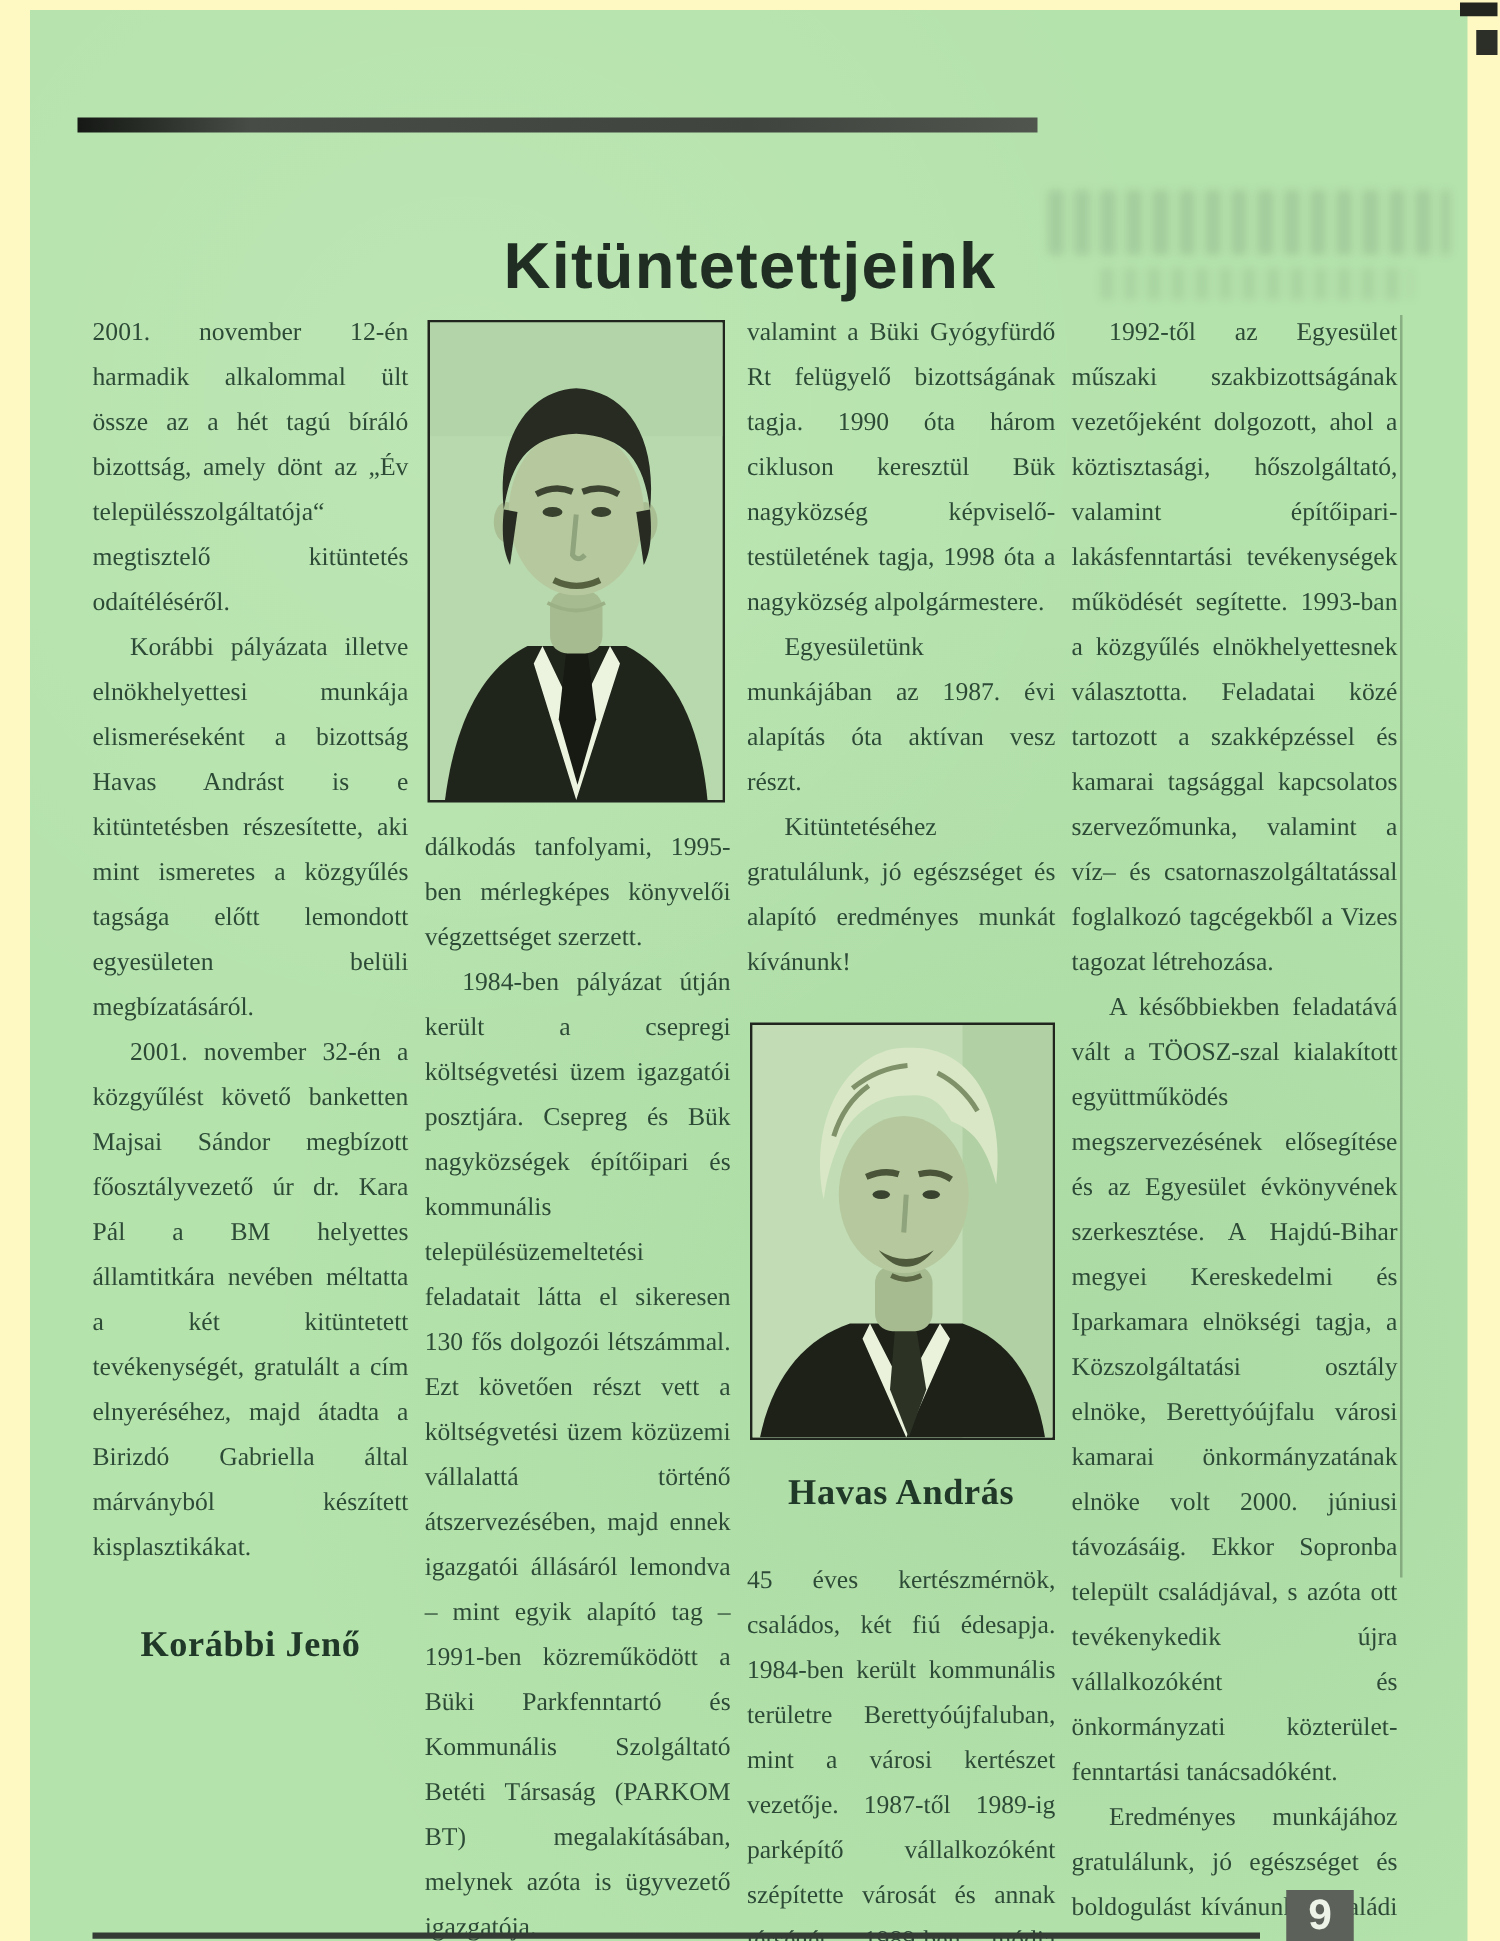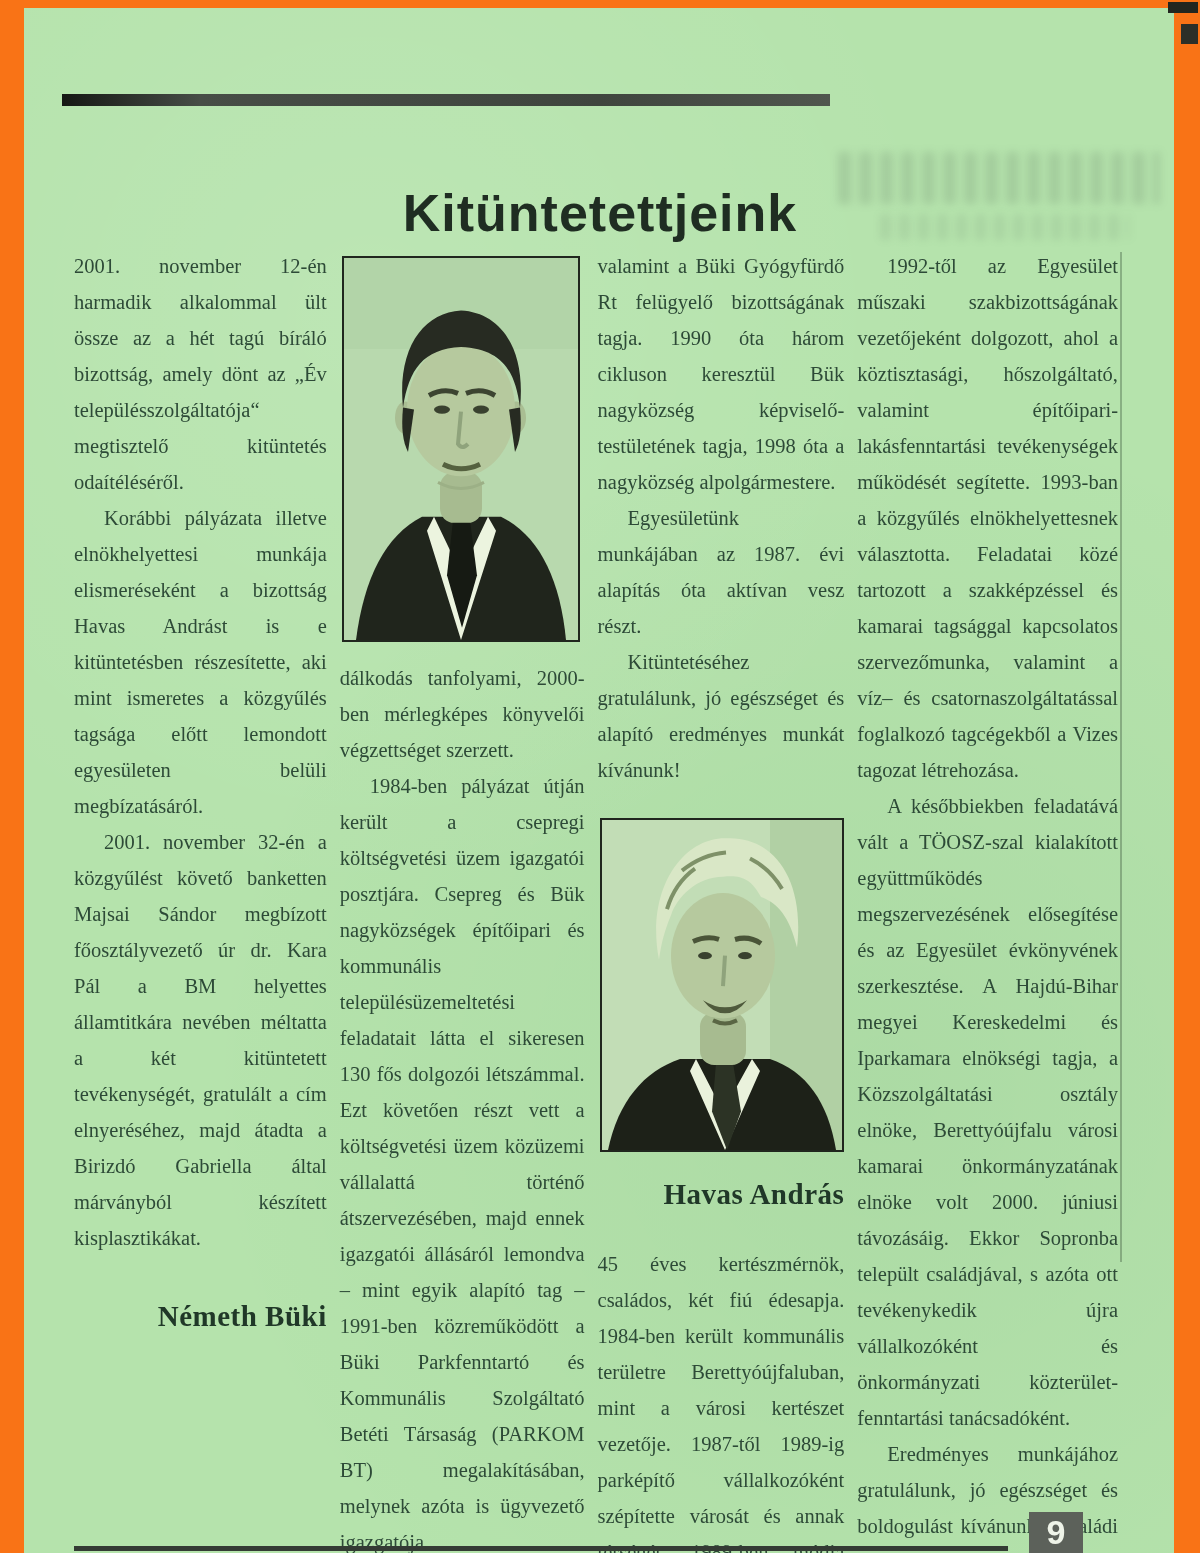--- a/index.html
+++ b/index.html
@@ -1,16 +1,16 @@
 <!DOCTYPE html>
 <html><head>
 <meta charset="utf-8">
 <style>
   html,body{margin:0;padding:0;background:#ffffff;}
-  .page{position:relative;width:1200px;height:1553px;background:#f97316;overflow:hidden;
+  .page{position:relative;width:1200px;height:1553px;background:#fef9c3;overflow:hidden;
         font-family:"Liberation Serif",serif;}
   .paper{position:absolute;left:24px;top:8px;width:1150px;height:1545px;background:#b5e3ac;}
   .paper-grain{position:absolute;inset:0;background:
       radial-gradient(circle at 30% 20%, rgba(255,255,255,.10), transparent 40%),
       radial-gradient(circle at 75% 70%, rgba(0,60,20,.05), transparent 50%);}
   .top-rule{position:absolute;left:62px;top:94px;width:768px;height:12px;
       background:linear-gradient(to right,#151814,#474d46 18%,#3f453e 70%,#50564e);}
   .ghost-bleed{position:absolute;left:838px;top:152px;width:322px;height:52px;opacity:.55;
       background:repeating-linear-gradient(90deg, rgba(74,94,78,.30) 0 13px, transparent 13px 21px);
       filter:blur(4px);}
@@ -20,21 +20,21 @@
   .corner-mark1{position:absolute;left:1168px;top:2px;width:30px;height:11px;background:#23261f;}
   .corner-mark2{position:absolute;left:1181px;top:24px;width:17px;height:20px;background:#2c2f28;}
   .page-title{position:absolute;left:130px;top:148px;width:940px;text-align:center;
       font-family:"Liberation Sans",sans-serif;font-weight:bold;font-size:52px;
       color:#1f2d22;letter-spacing:1px;}
   .columns{position:absolute;left:74px;top:248px;width:1044px;display:flex;gap:13px;}
   .col{color:#2d4a37;font-size:20.5px;line-height:36px;text-align:justify;}
   .col1{width:254px;} .col2{width:246px;} .col3{width:248px;} .col4{width:262px;}
   .body-p{margin:0;}
   .indent{text-indent:30px;}
-  .section-heading{text-align:right;font-weight:bold;font-size:29px;color:#203828;
+  .section-heading{text-align:center;font-weight:bold;font-size:29px;color:#203828;
       margin:42px 0 40px;text-indent:0;letter-spacing:.5px;}
   .section-heading.tight{margin:24px 0 34px;}
   .photo-frame{border:2px solid #20261e;background:#bcdcb1;line-height:0;}
   .photo-frame.nemeth{width:234px;height:382px;margin:8px 0 18px 2px;}
   .photo-frame.havas{width:240px;height:330px;margin:30px 0 6px 2px;}
   .photo-frame svg{width:100%;height:100%;display:block;}
   .col-rule{position:absolute;left:1120px;top:252px;width:2px;height:1010px;background:rgba(20,40,25,.28);}
   .bottom-rule{position:absolute;left:74px;top:1546px;width:934px;height:5px;background:#343b34;}
   .page-number-box{position:absolute;left:1029px;top:1512px;width:54px;height:41px;
       background:#5c615a;color:#eef3e8;display:flex;align-items:flex-start;justify-content:center;
@@ -55,21 +55,21 @@
   <div class="corner-mark2"></div>
 
   <h1 class="page-title">Kitüntetettjeink</h1>
 
   <div class="columns">
 
     <div class="col col1">
       <p class="body-p">2001. november 12-én harmadik alkalommal ült össze az a hét tagú bíráló bizottság, amely dönt az „Év településszolgáltatója“ megtisztelő kitüntetés odaítéléséről.</p>
       <p class="body-p indent">Korábbi pályázata illetve elnökhelyettesi munkája elismeréseként a bizottság Havas Andrást is e kitüntetésben részesítette, aki mint ismeretes a közgyűlés tagsága előtt lemondott egyesületen belüli megbízatásáról.</p>
       <p class="body-p indent">2001. november 32-én a közgyűlést követő banketten Majsai Sándor megbízott főosztályvezető úr dr. Kara Pál a BM helyettes államtitkára nevében méltatta a két kitüntetett tevékenységét, gratulált a cím elnyeréséhez, majd átadta a Birizdó Gabriella által márványból készített kisplasztikákat.</p>
-      <h2 class="section-heading">Németh Büki</h2>
+      <h2 class="section-heading">Korábbi Jenő</h2>
 
     </div>
 
     <div class="col col2">
       <div class="photo-frame nemeth">
         <svg viewBox="0 0 234 378" preserveAspectRatio="none" role="img">
           <rect width="234" height="378" fill="#b8d9ae"></rect>
           <rect width="234" height="90" fill="#b2d4a8"></rect>
           <path d="M12 378 C20 316 42 274 78 256 L157 256 C194 274 216 316 222 378 Z" fill="#20251c"></path>
           <path d="M90 256 L117 312 L144 256 L152 270 L117 378 L83 270 Z" fill="#ecf4df"></path>
@@ -83,21 +83,21 @@
           <path d="M176 148 C178 170 176 182 171 192 L165 150 Z" fill="#272b22"></path>
           <path d="M85 136 q15 -8 29 -2" stroke="#3c4431" stroke-width="5" fill="none"></path>
           <path d="M122 134 q15 -6 29 2" stroke="#3c4431" stroke-width="5" fill="none"></path>
           <ellipse cx="98" cy="150" rx="8" ry="4" fill="#39412f"></ellipse>
           <ellipse cx="137" cy="150" rx="8" ry="4" fill="#39412f"></ellipse>
           <path d="M117 152 L114 184 q4 6 10 0" stroke="#8fa37c" stroke-width="4" fill="none"></path>
           <path d="M99 204 q18 9 37 0" stroke="#55613f" stroke-width="5" fill="none"></path>
           <path d="M94 222 q23 12 46 0" stroke="#9cb086" stroke-width="3" fill="none"></path>
         </svg>
       </div>
-      <p class="body-p">dálkodás tanfolyami, 2000-ben mérlegképes könyvelői végzettséget szerzett.</p>
+      <p class="body-p">dálkodás tanfolyami, 1995-ben mérlegképes könyvelői végzettséget szerzett.</p>
       <p class="body-p indent">1984-ben pályázat útján került a csepregi költségvetési üzem igazgatói posztjára. Csepreg és Bük nagyközségek építőipari és kommunális településüzemeltetési feladatait látta el sikeresen 130 fős dolgozói létszámmal. Ezt követően részt vett a költségvetési üzem közüzemi vállalattá történő átszervezésében, majd ennek igazgatói állásáról lemondva – mint egyik alapító tag – 1991-ben közreműködött a Büki Parkfenntartó és Kommunális Szolgáltató Betéti Társaság (PARKOM BT) megalakításában, melynek azóta is ügyvezető igazgatója.</p>
 
     </div>
 
     <div class="col col3">
       <p class="body-p">valamint a Büki Gyógyfürdő Rt felügyelő bizottságának tagja. 1990 óta három cikluson keresztül Bük nagyközség képviselő-testületének tagja, 1998 óta a nagyközség alpolgármestere.</p>
       <p class="body-p indent">Egyesületünk munkájában az 1987. évi alapítás óta aktívan vesz részt.</p>
       <p class="body-p indent">Kitüntetéséhez gratulálunk, jó egészséget és alapító eredményes munkát kívánunk!</p>
       <div class="photo-frame havas">
         <svg viewBox="0 0 240 326" preserveAspectRatio="none" role="img">

